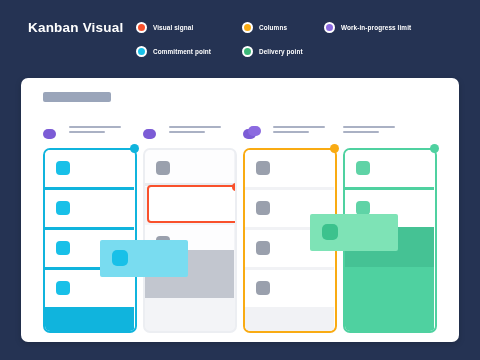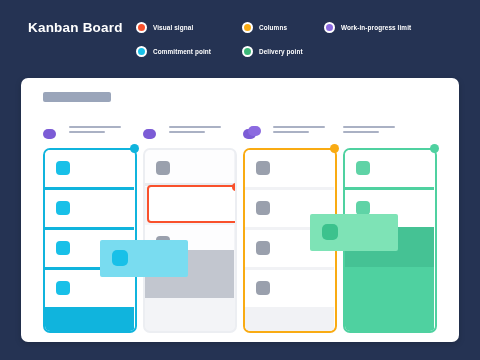--- a/index.html
+++ b/index.html
@@ -124,21 +124,21 @@
   #drag-card-cyan  { left: 100px; top: 240px; width: 88px; height: 37px; background: #79dcf0; }
   #drag-card-cyan .chip { background: #18c0e8; top: 10px; }
   #drag-card-green { left: 310px; top: 214px; width: 88px; height: 37px; background: #7ee3b6; }
   #drag-card-green .chip { background: #3cc28d; top: 10px; }
 </style>
 </head>
 <body>
 
 <div id="header">
 
-  <div id="board-title">Kanban Board</div>
+  <div id="board-title">Kanban Visual</div>
 
   <div id="legend">
 
     <div class="legend-row">
       <div class="legend-item" style="width:106px">
         <span class="legend-dot" style="background:#f9512c"></span>
         <span class="legend-label">Visual signal</span>
       </div>
       <div class="legend-item" style="width:82px">
         <span class="legend-dot" style="background:#f9ab13"></span>

